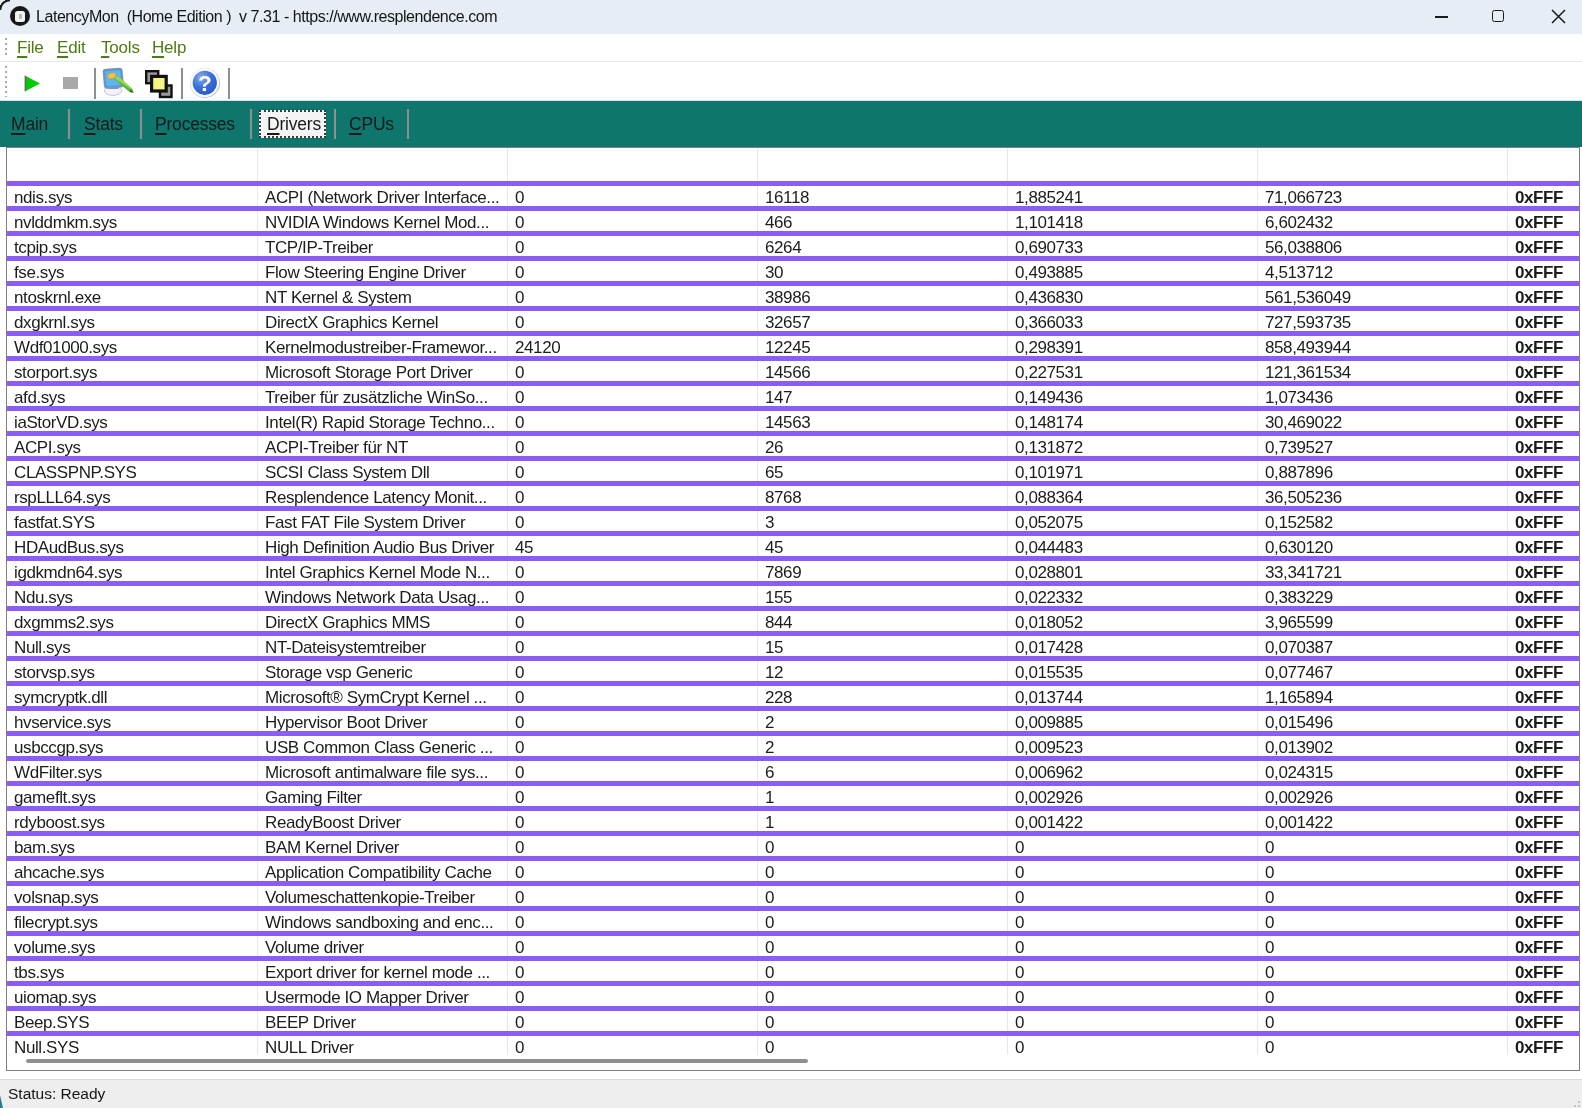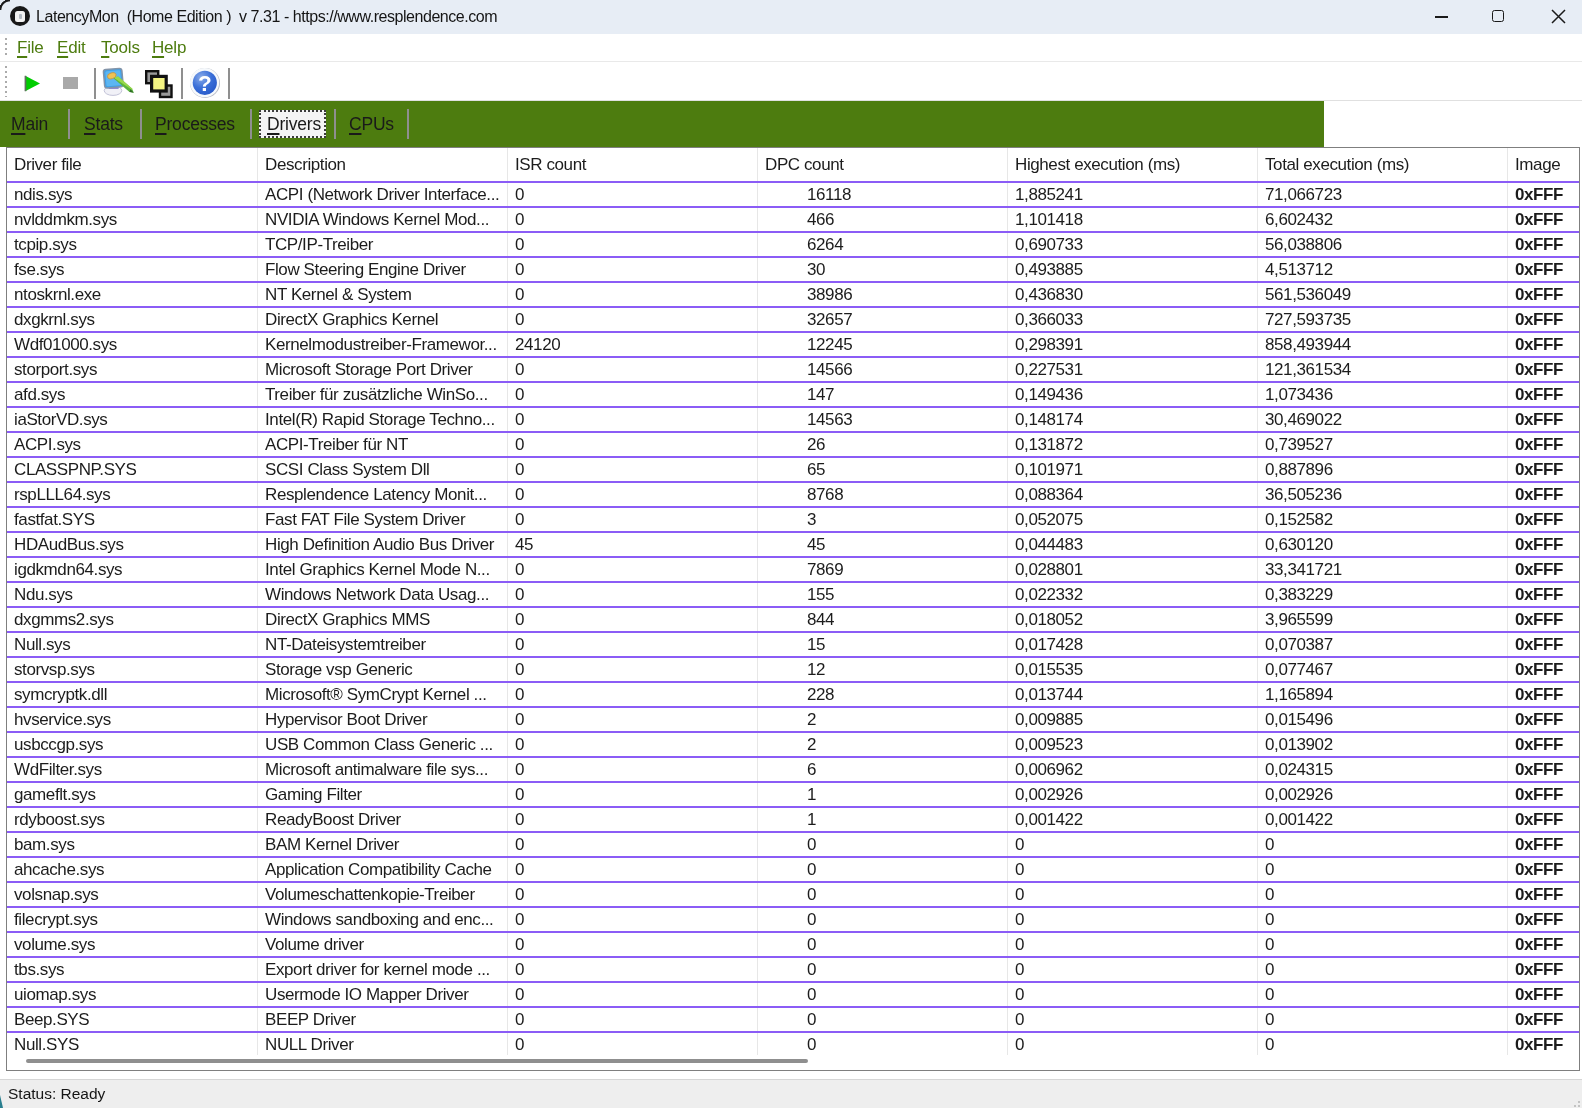--- a/index.html
+++ b/index.html
@@ -10,31 +10,31 @@
 #appicon .mk{position:absolute;left:8.5px;top:7.5px;width:3.5px;height:5.5px;background:#b3bac2;border-radius:1px;}
 #corner{left:0;top:0;width:10px;height:10px;background:radial-gradient(circle at 10px 10px, rgba(0,0,0,0) 8.2px, rgba(20,20,20,0.95) 9px, rgba(25,25,25,1) 10.5px, rgba(0,0,0,0) 11px);}
 #btn-min{left:1435px;top:16px;width:13px;height:1.6px;background:#1a1a1a;}
 #btn-max{left:1492px;top:10px;width:10px;height:10px;border:1.6px solid #1a1a1a;border-radius:2.5px;}
 #menubar{left:0;top:34px;width:1582px;height:27px;background:#ffffff;border-bottom:1px solid #e9e9e9;}
 .grip{width:2px;background-image:repeating-linear-gradient(to bottom,#ababab 0 2px,transparent 2px 5px);}
 #menubar .mi{position:absolute;top:0;height:27px;line-height:27px;font-size:17px;color:#4d7c0f;letter-spacing:-0.2px;}
 u{text-decoration-thickness:1.5px;text-underline-offset:2.5px;}
 #toolbar{left:0;top:62px;width:1582px;height:38px;background:#ffffff;border-bottom:1px solid #e0e0e0;}
 .tsep{position:absolute;top:6px;height:31px;width:1.5px;background:#8f8f8f;}
-#tabbar{left:0;top:101px;width:1324px;height:46px;background:#4d7c0f;}
+#tabbar{left:0;top:101px;width:1582px;height:46px;background:#0f766e;}
 #tabbar .tab{position:absolute;top:0;height:46px;line-height:46px;font-size:17.5px;color:#1a1a1a;letter-spacing:-0.2px;}
 #tabbar .sep{position:absolute;top:8px;height:30px;width:1.5px;background:#8f8f8f;}
 #drvbox{left:259px;top:9px;width:63px;height:24px;border:2px dotted #3c3c3c;background:#f4f4f4;}
 #tbl{left:6px;top:147px;width:1572px;height:922px;border:1px solid #7f7f7f;background:#fff;font-size:17px;letter-spacing:-0.4px;color:#1c1c1c;}
 #hdr{position:absolute;left:0;top:0;width:1572px;height:33px;}
 #hdr .c{position:absolute;top:0;height:33px;line-height:34px;}
 .colline{position:absolute;top:0;width:1px;background:#e7e7e7;height:907px;}
-.row{position:absolute;left:0;width:1572px;height:25px;border-top:2px solid #8b5cf6;}
+.row{position:absolute;left:0;width:1572px;height:25px;border-top:5px solid #8b5cf6;}
 .row .c{position:absolute;top:0;height:24px;line-height:24px;white-space:pre;}
-.row .c1{left:7px;}.row .c2{left:258px;}.row .c3{left:508px;}.row .c4{left:800px;}.row .c5{left:1008px;}.row .c6{left:1258px;}.row .c7{left:1508px;font-weight:bold;}
+.row .c1{left:7px;}.row .c2{left:258px;}.row .c3{left:508px;}.row .c4{left:758px;}.row .c5{left:1008px;}.row .c6{left:1258px;}.row .c7{left:1508px;font-weight:bold;}
 #hsb{position:absolute;left:19px;top:911px;width:782px;height:4px;border-radius:2px;background:#8f8f8f;}
 #statusbar{left:0;top:1079px;width:1582px;height:29px;background:#eeeeee;border-top:1px solid #d6d6d6;}
 #status-txt{left:8px;top:1079px;height:29px;line-height:29px;font-size:15.5px;color:#151515;}
 </style></head><body>
 <div class="abs" id="titlebar"></div>
 <div class="abs" id="appicon">
     <div class="sq"></div>
     <div class="mk"></div>
   </div>
 <div class="abs" id="title-txt">LatencyMon  (Home Edition )  v 7.31 - https://www.resplendence.com</div>
@@ -103,29 +103,20 @@
  <span class="tab" style="left:155px"><u>P</u>rocesses</span>
  <div class="sep" style="left:250px"></div>
  <div class="abs" id="drvbox"></div>
  <span class="tab" style="left:267px"><u>D</u>rivers</span>
  <div class="sep" style="left:334px"></div>
  <span class="tab" style="left:349px"><u>C</u>PUs</span>
  <div class="sep" style="left:407px"></div>
 </div>
 
 <div class="abs" id="tbl">
- <div id="hdr">
-      <span class="c c1" style="left:7px">Driver file</span>
-      <span class="c c2" style="left:258px">Description</span>
-      <span class="c c3" style="left:508px">ISR count</span>
-      <span class="c c4" style="left:758px">DPC count</span>
-      <span class="c c5" style="left:1008px">Highest execution (ms)</span>
-      <span class="c c6" style="left:1258px">Total execution (ms)</span>
-      <span class="c c7" style="left:1508px">Image</span>
-    </div>
  <div class="colline" style="left:250px"></div>
  <div class="colline" style="left:500px"></div>
  <div class="colline" style="left:750px"></div>
  <div class="colline" style="left:1000px"></div>
  <div class="colline" style="left:1250px"></div>
  <div class="colline" style="left:1500px"></div>
  <div class="row" style="top:33px">
       <span class="c c1">ndis.sys</span>
       <span class="c c2">ACPI (Network Driver Interface...</span>
       <span class="c c3">0</span>

